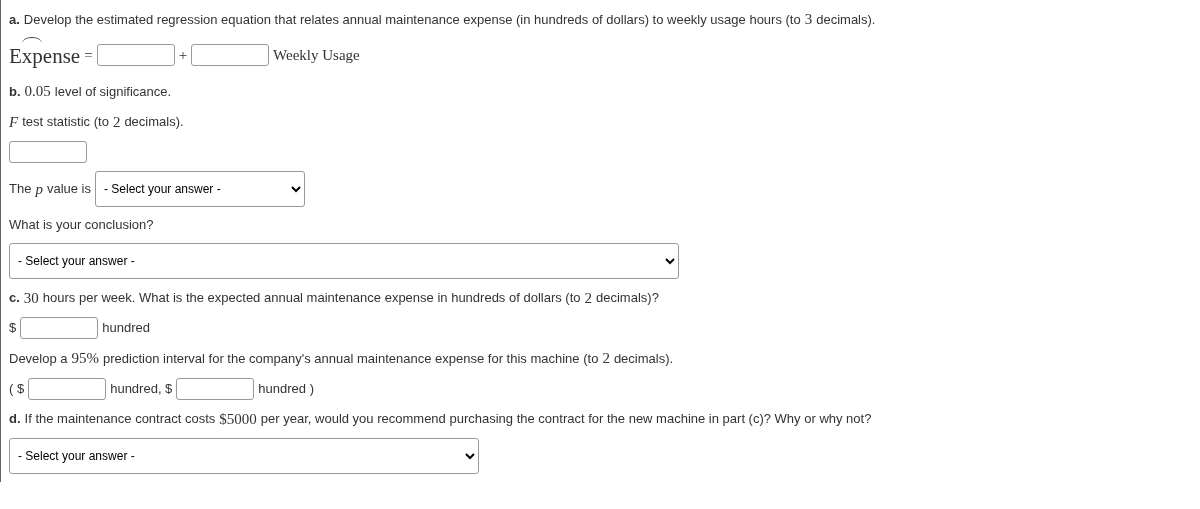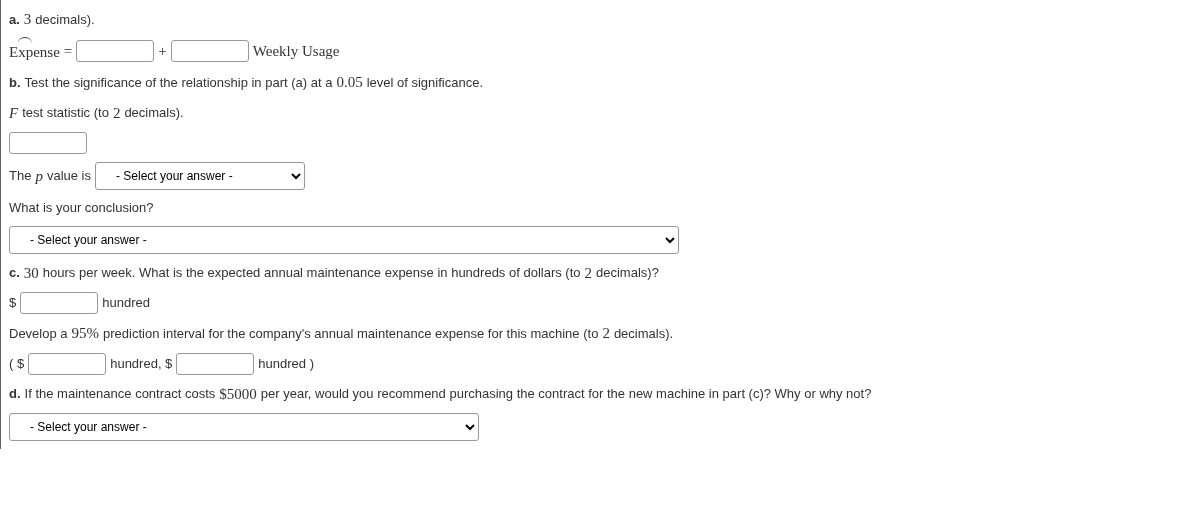--- a/index.html
+++ b/index.html
@@ -30,21 +30,21 @@
       font-family: 'Times New Roman', Times, serif;
       font-style: italic;
       font-size: 15px;
     }
     .math-rm {
       font-family: 'Times New Roman', Times, serif;
       font-size: 15px;
     }
     .expense-hat {
       font-family: 'Times New Roman', Times, serif;
-      font-size: 15px;
+      font-size: 21px;
       position: relative;
       display: inline-block;
       padding-top: 2px;
     }
     .expense-hat::before {
       content: "";
       position: absolute;
       top: -2px;
       left: 18%;
       right: 54%;
@@ -56,22 +56,22 @@
       border: 1px solid #999;
       border-radius: 3px;
       height: 22px;
       padding: 2px 4px;
       font-size: 13px;
       width: 78px;
     }
     select {
       border: 1px solid #999;
       border-radius: 3px;
-      height: 28px;
-      padding: 2px 16px;
+      height: 36px;
+      padding: 2px 4px;
       font-size: 12px;
       background: #fff;
     }
     .sel-small {
       width: 210px;
     }
     .sel-wide {
       width: 670px;
     }
     .sel-med {
@@ -80,36 +80,36 @@
     .num {
       font-family: 'Times New Roman', Times, serif;
       font-size: 15px;
     }
   </style>
 </head>
 <body>
 
 <div class="row">
   <span class="bold-label">a.</span>
+  <span>Develop the estimated regression equation that relates annual maintenance expense (in hundreds of dollars) to weekly usage hours (to</span>
   <span class="num">3</span>
   <span>decimals).</span>
 </div>
 
 <div class="row">
   <span class="expense-hat">Expense</span>
   <span class="math-rm">=</span>
   <input type="text" style="">
   <span class="math-rm">+</span>
   <input type="text" style="">
   <span class="math-rm">Weekly Usage</span>
 </div>
 
 <div class="row">
   <span class="bold-label">b.</span>
-  <span>Test the significance of the relationship in part (a) at a</span>
   <span class="num">0.05</span>
   <span>level of significance.</span>
 </div>
 
 <div class="row">
   <span class="math-var">F</span>
   <span>test statistic (to</span>
   <span class="num">2</span>
   <span>decimals).</span>
 </div>

